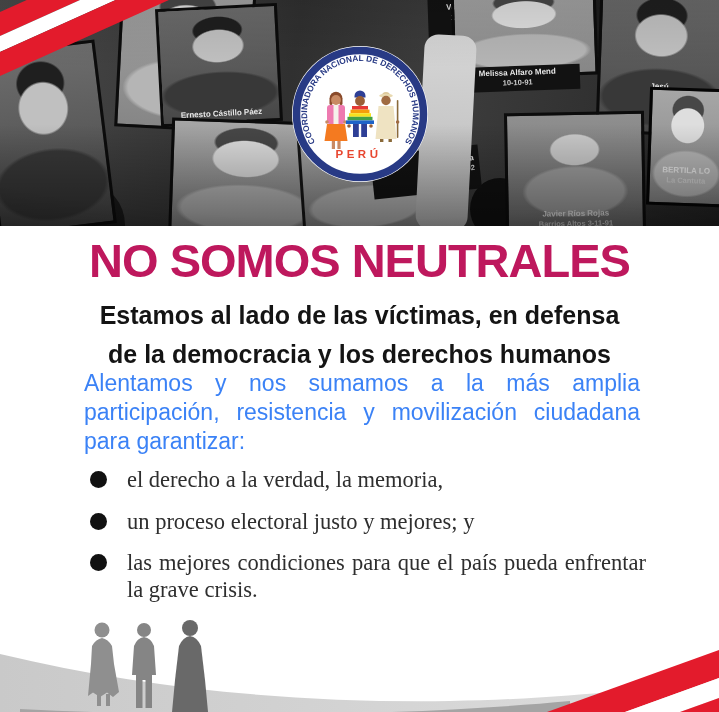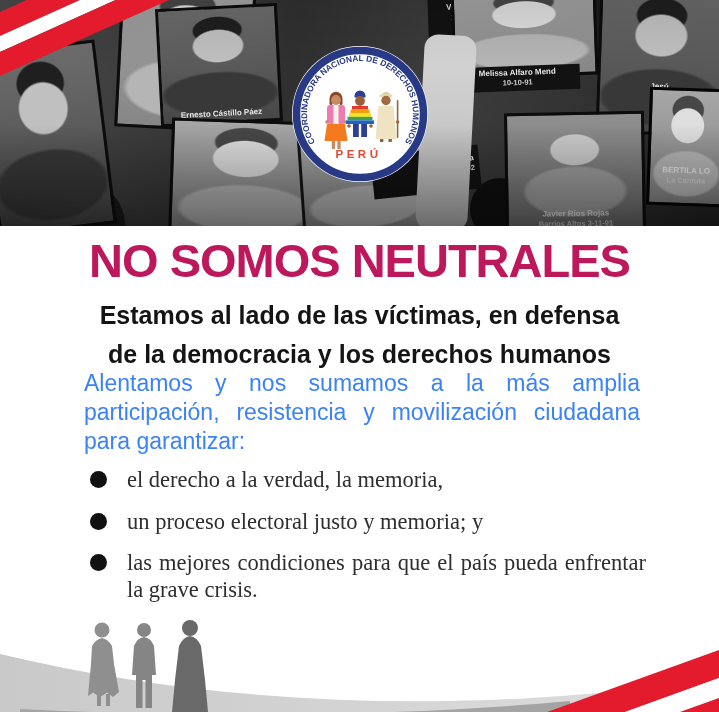--- a/index.html
+++ b/index.html
@@ -181,21 +181,21 @@
 
   <h2 class="subheadline">
     <span class="line">Estamos al lado de las víctimas, en defensa</span>
     <span class="line">de la democracia y los derechos humanos</span>
   </h2>
 
   <p class="intro">Alentamos y nos sumamos a la más amplia participación, resistencia y movilización ciudadana para garantizar:</p>
 
   <ul class="bullets">
     <li>el derecho a la verdad, la memoria,</li>
-    <li>un proceso electoral justo y memoria; y</li>
+    <li>un proceso electoral justo y mejores; y</li>
     <li>las mejores condiciones para que el país pueda enfrentar la grave crisis.</li>
   </ul>
 
   <svg class="swoosh" width="719" height="122" viewBox="0 0 719 122">
     <defs>
       <linearGradient id="bandGrad" x1="0" y1="0" x2="1" y2="0">
         <stop offset="0" stop-color="#c9c9c9"></stop>
         <stop offset="1" stop-color="#dedede"></stop>
       </linearGradient>
     </defs>

